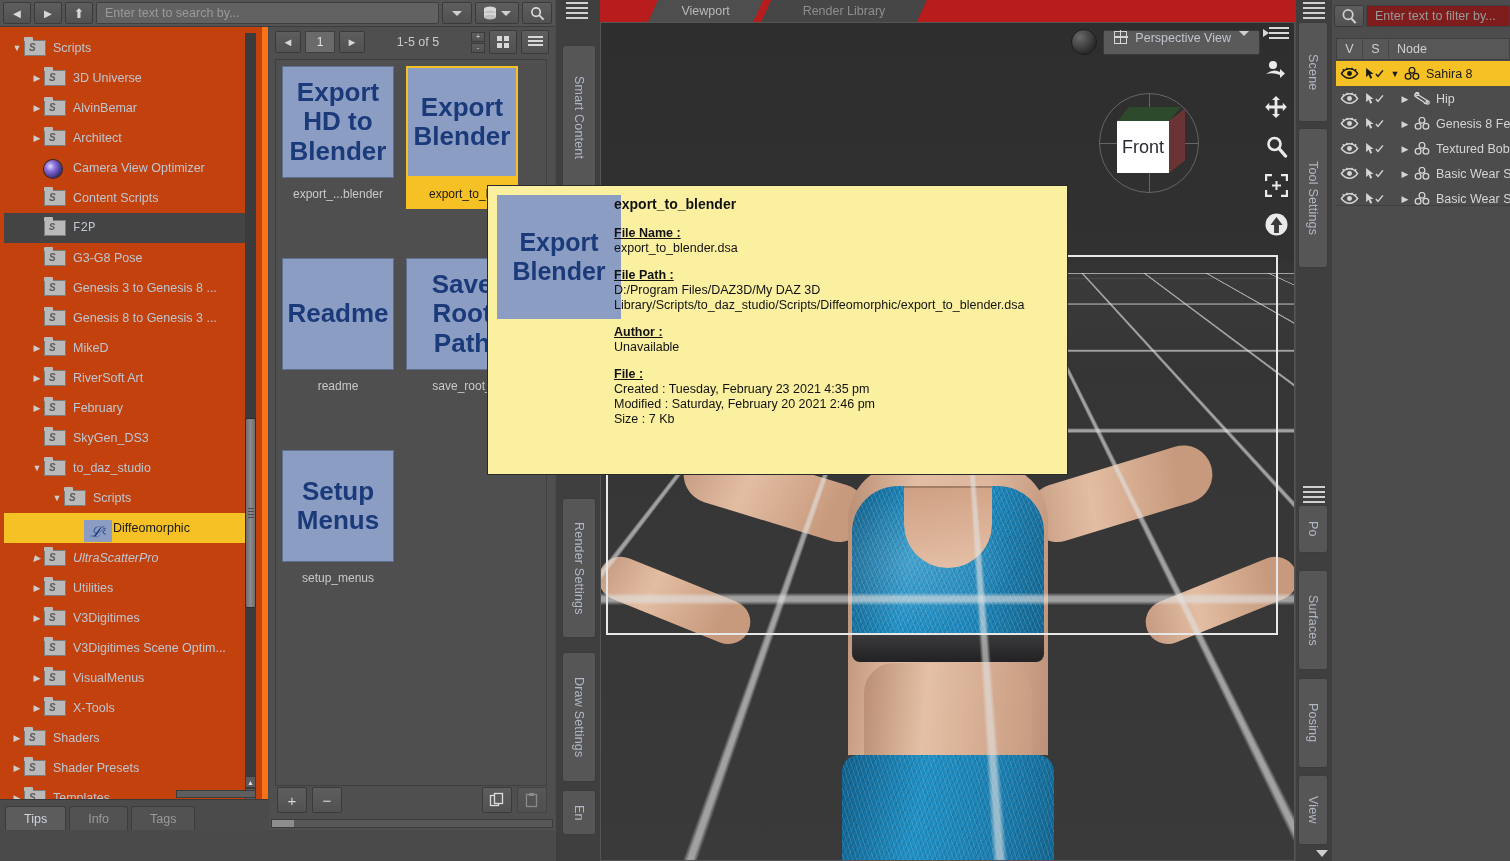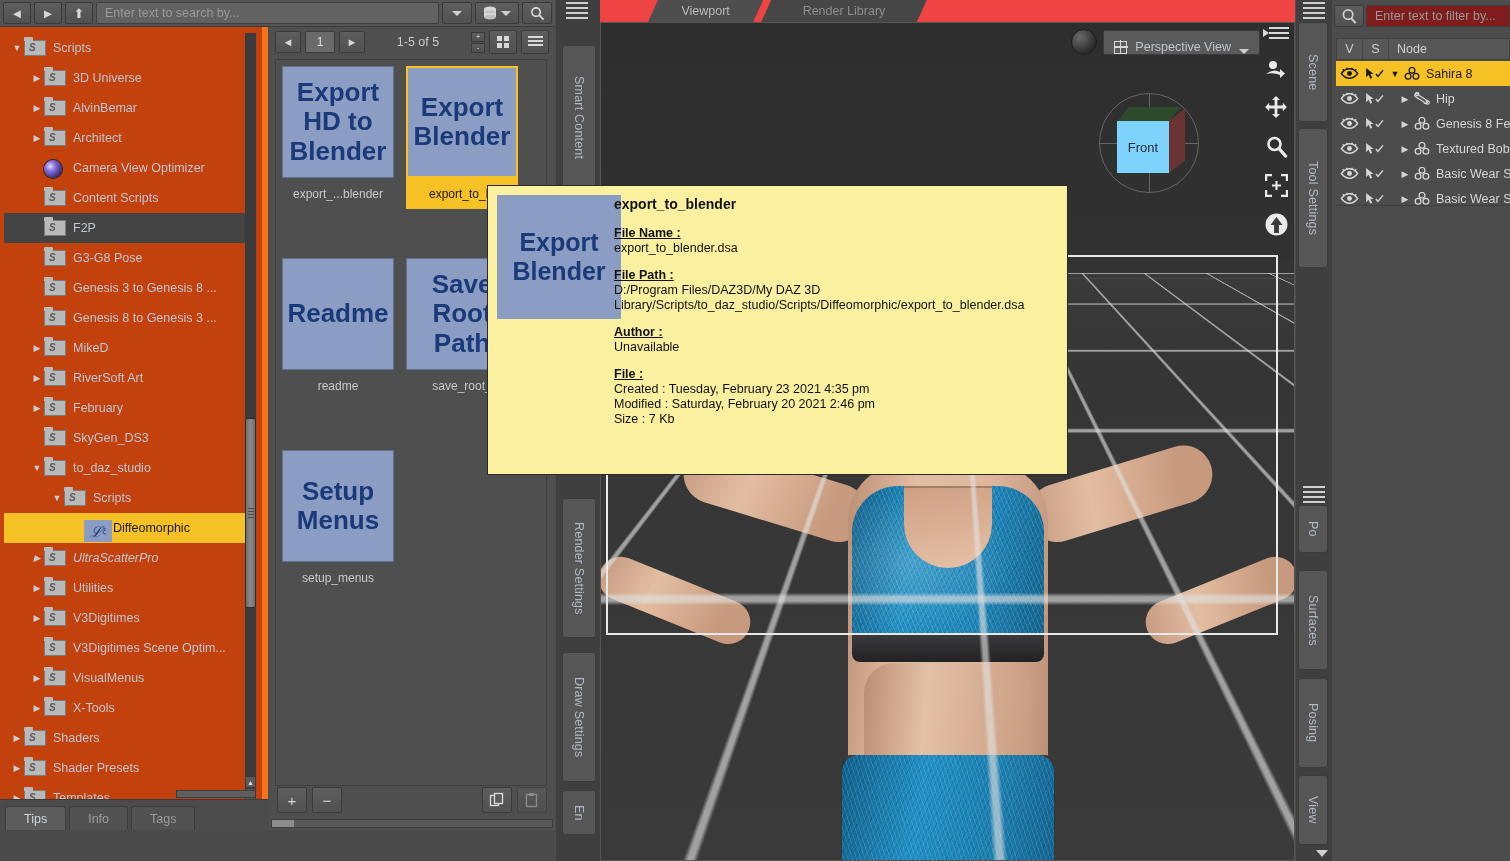--- a/index.html
+++ b/index.html
@@ -134,21 +134,21 @@
     background:#565656; border:1px solid #3c3c3c; border-radius:3px;
     color:#b0b7c4; font-size:12.5px;
     display:flex; align-items:center; justify-content:center;
   }
   .vtab span { writing-mode:vertical-rl; white-space:nowrap; letter-spacing:0.2px;}
   .hamb { position:absolute; width:22px;height:18px;
     background:repeating-linear-gradient(#d0d0d0 0 2px, transparent 2px 5px); }
 
   
   #vpwrap { position:absolute; left:600px; top:0; width:695px; height:861px; background:#3a3a3a; }
-  #vptabs { position:absolute; left:0; top:0; width:695px; height:22px; background:#ef4444; }
+  #vptabs { position:absolute; left:0; top:0; width:695px; height:22px; background:#b91c1c; }
   .htab { position:absolute; top:0; height:22px; display:flex;align-items:center;justify-content:center;
      color:#8e8e8e; font-size:12.5px; }
   .htab.active { background:#4e4e4e; color:#b9b9b9; }
   .htab.inactive { background:#464646; }
 
   #vpbody { position:absolute; left:0; top:22px; width:695px; height:839px;
      background:#2f2f2f; border:1px solid #555; overflow:hidden; }
 
   
   #vpscene { position:absolute; inset:0; background:linear-gradient(#2e2e2e 0%,#313131 28%,#343434 29%,#3a3a3a 100%); }
@@ -211,33 +211,33 @@
      transform:rotate(-17deg); transform-origin:0% 30%; border-radius:30px;}
   .fore-l { left:50%; margin-left:-356px; top:286px; width:160px; height:44px;
      transform:rotate(22deg); transform-origin:100% 30%; border-radius:24px;}
   .fore-r { left:50%; margin-left:196px; top:286px; width:160px; height:44px;
      transform:rotate(-22deg); transform-origin:0% 30%; border-radius:24px;}
 
   
   #vpctl { position:absolute; right:34px; top:6px; height:26px; display:flex; align-items:center; gap:6px;}
   #ballbtn { width:26px;height:26px;border-radius:50%;
      background:radial-gradient(circle at 32% 30%,#6a6a6a,#2a2a2a 72%); border:1px solid #1d1d1d;}
-  #viewsel { height:25px; display:flex;align-items:flex-end; gap:8px; padding:0 10px;
+  #viewsel { height:25px; display:flex;align-items:flex-start; gap:8px; padding:0 10px;
      background:#5a5a5a; border:1px solid #3a3a3a; border-radius:2px; color:#bfc4cc; font-size:12.5px;}
   .gridico { width:13px;height:13px;border:1.5px solid #d6d6d6; position:relative;}
   .gridico::before{content:"";position:absolute;left:4.5px;top:-1.5px;bottom:-1.5px;width:1.5px;background:#d6d6d6;}
   .gridico::after{content:"";position:absolute;top:4.5px;left:-1.5px;right:-1.5px;height:1.5px;background:#d6d6d6;}
 
   #navcube { position:absolute; right:95px; top:70px; width:100px; height:100px; }
   #navsphere { position:absolute; inset:0; border-radius:50%; border:1px solid #666; }
   #navsphere::before{content:"";position:absolute;left:50%;top:0;bottom:0;width:1px;margin-left:-.5px;background:#666;}
   #navsphere::after{content:"";position:absolute;top:50%;left:0;right:0;height:1px;margin-top:-.5px;background:#666;}
   #cubefront { position:absolute; left:18px; top:28px; width:52px; height:52px;
-     background:#7dd3fc; display:flex;align-items:center;justify-content:center;
-     color:#2a2a35; font-size:13px; }
+     background:#ffffff; display:flex;align-items:center;justify-content:center;
+     color:#2a2a35; font-size:18px; }
   #cubetop { position:absolute; left:18px; top:14px; width:52px; height:15px;
      background:#2d4a2d; transform:skewX(-38deg); transform-origin:bottom left;}
   #cuberight { position:absolute; left:70px; top:28px; width:16px; height:52px;
      background:#6a3434; transform:skewY(-38deg); transform-origin:top left;}
 
   #vpicons { position:absolute; right:2px; top:32px; width:32px; display:flex; flex-direction:column; gap:13px; align-items:center;}
   .vpicon { width:26px;height:26px; color:#eaeaea; display:flex;align-items:center;justify-content:center;}
   #vpmenuico { position:absolute; right:3px; top:4px; width:22px;height:18px;}
   .menuico { width:20px;height:15px; position:relative;
      background:repeating-linear-gradient(#d8d8d8 0 2px,transparent 2px 5px); }
@@ -359,21 +359,21 @@
             </div>
             <span class="tlabel blueish">Camera View Optimizer</span>
           </div>
           <div class="trow" style="padding-left: 26px;">
             <div class="tarrow"></div>
             <div class="ticon">
               <div class="folderico"></div>
             </div>
             <span class="tlabel blueish">Content Scripts</span>
           </div>
-          <div class="trow hl-dark" style="padding-left: 26px;">
+          <div class="trow hl-dark" style="padding-left: 26px; font-family: Liberation Mono, monospace;">
             <div class="tarrow"></div>
             <div class="ticon">
               <div class="folderico"></div>
             </div>
             <span class="tlabel blueish">F2P</span>
           </div>
           <div class="trow" style="padding-left: 26px;">
             <div class="tarrow"></div>
             <div class="ticon">
               <div class="folderico"></div>

